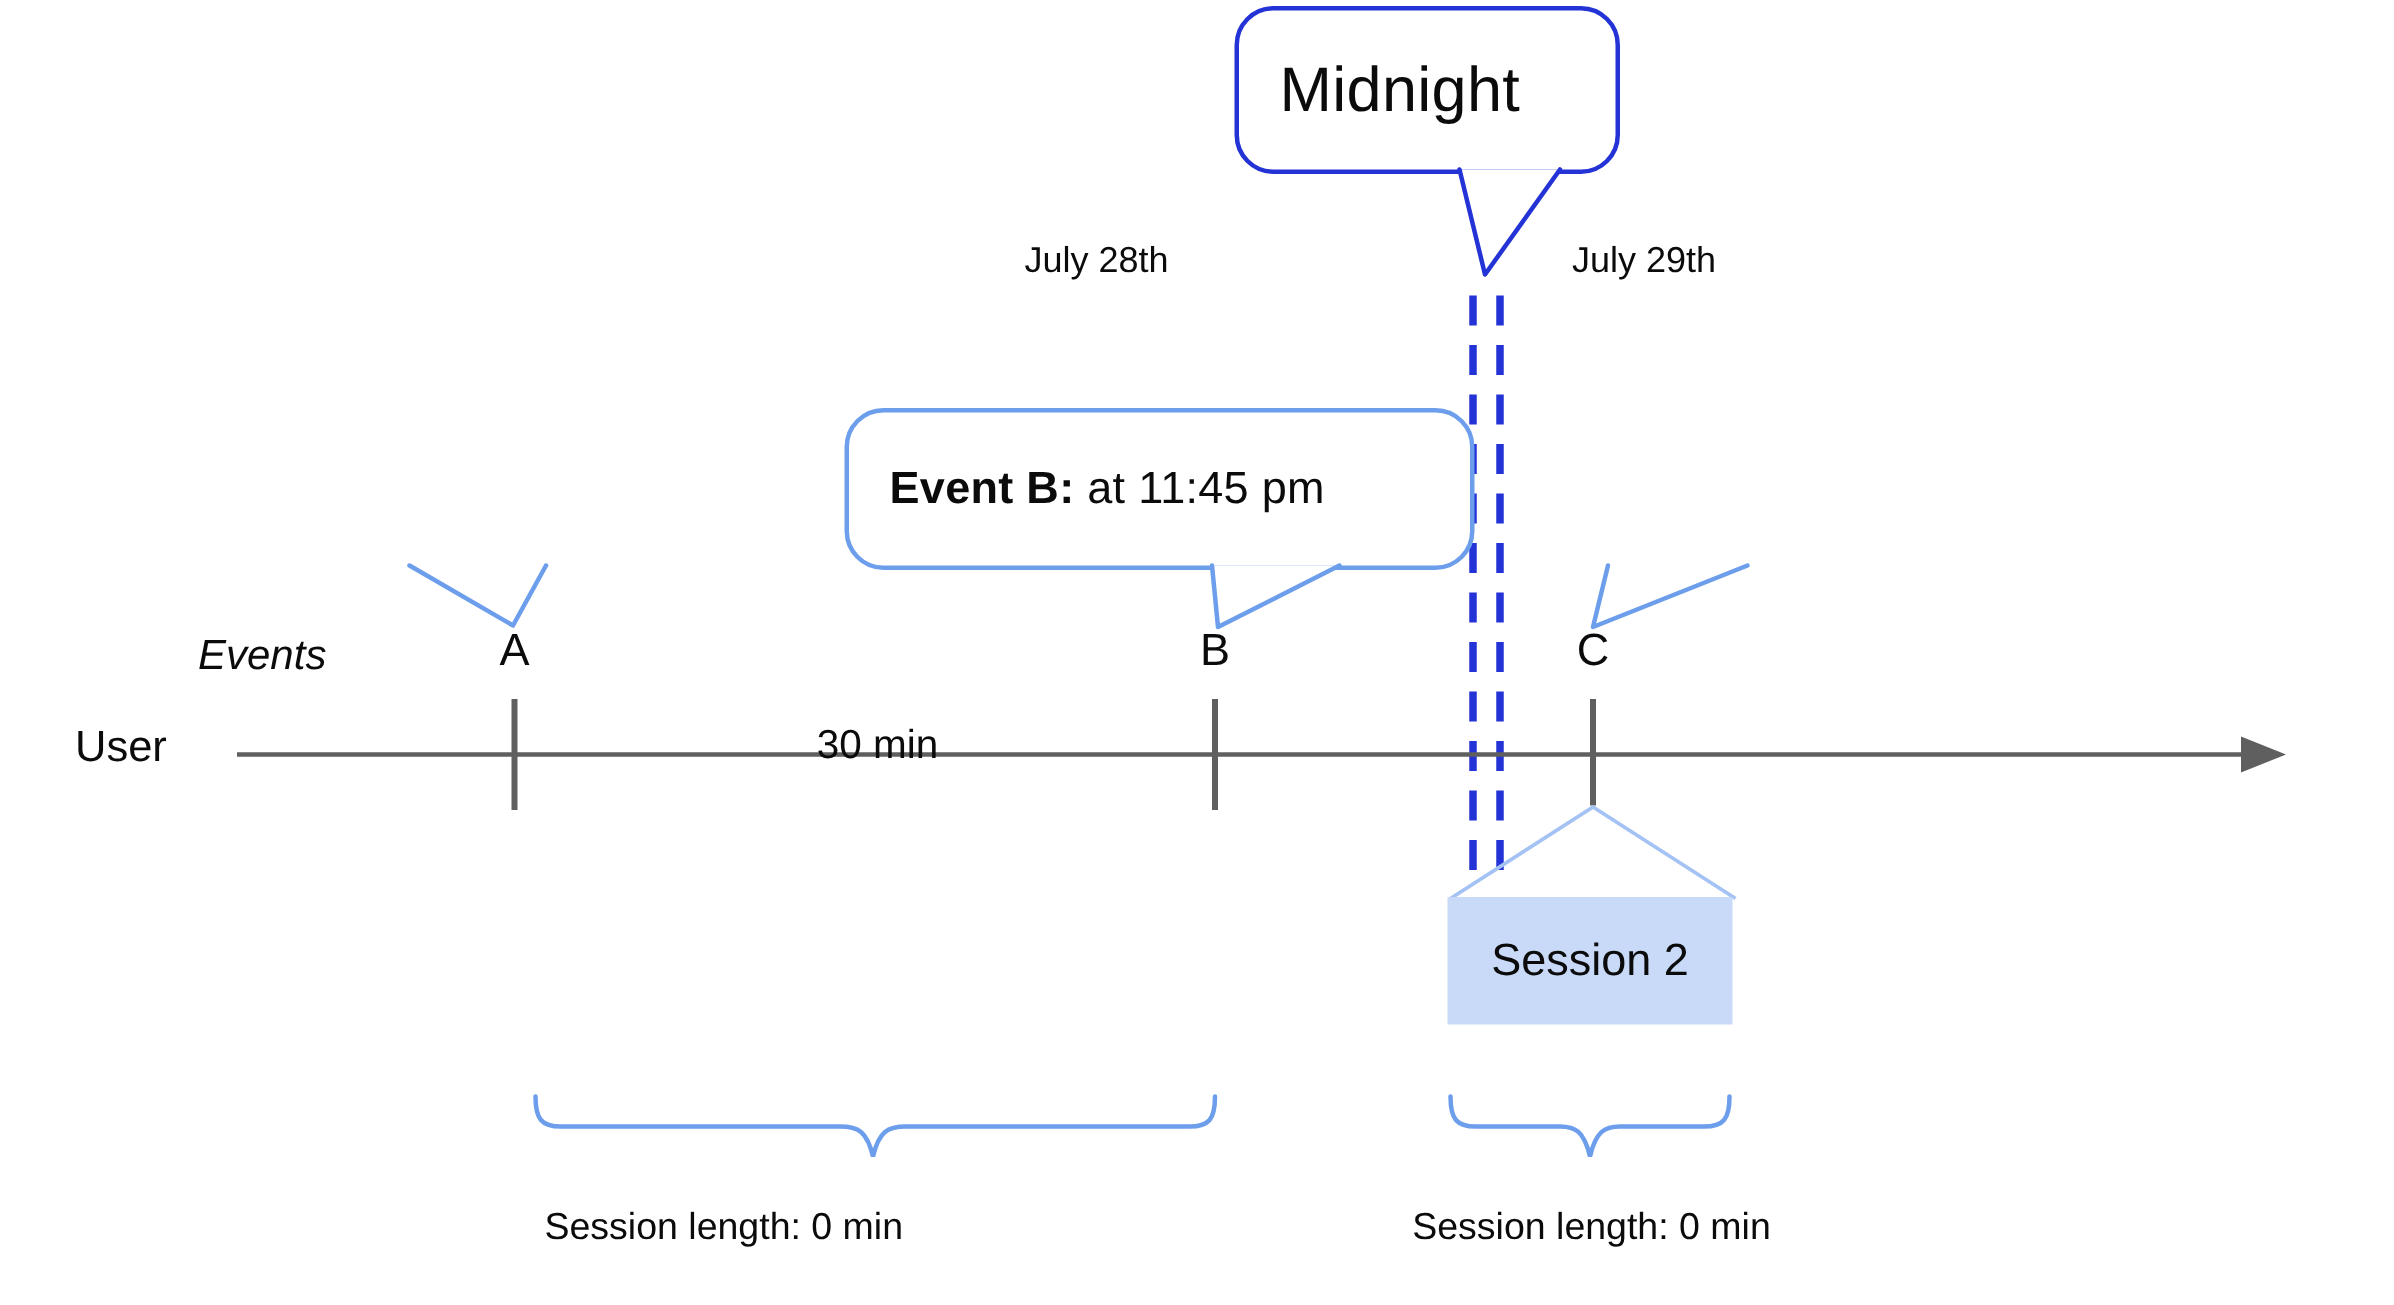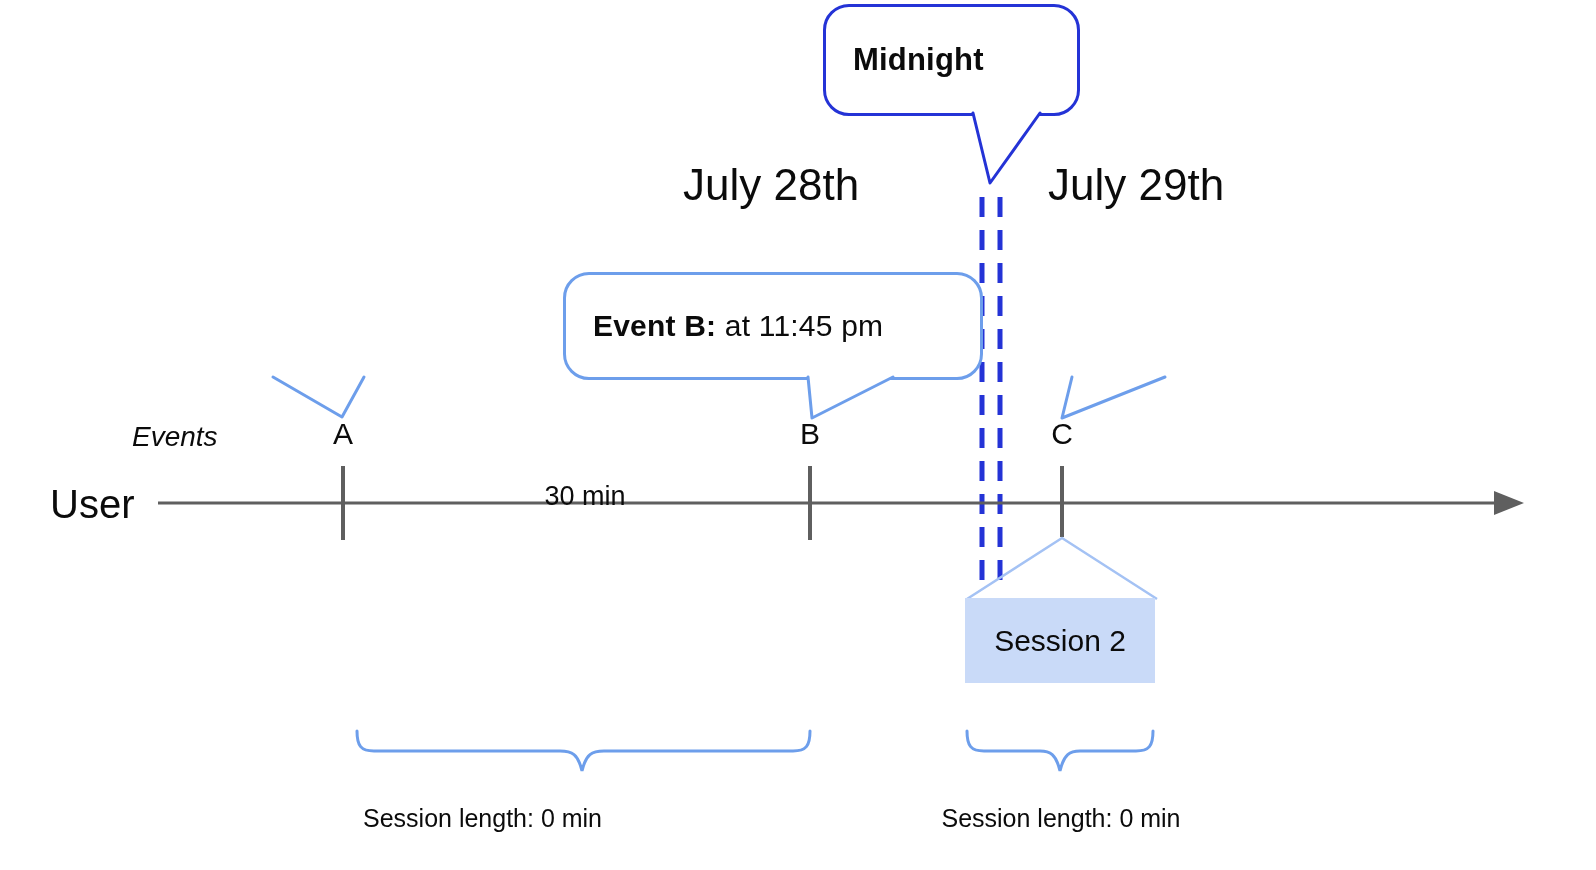--- a/index.html
+++ b/index.html
@@ -38,27 +38,27 @@
 
   
   .session-box{
     position:absolute;background:var(--session-fill,#c9daf8);
     display:flex;align-items:center;justify-content:center;
     font-size:30px;
   }
 
   
   .lbl{position:absolute;white-space:nowrap;}
-  .lbl-date{font-size:44px;}
-  .lbl-user{font-size:40px;}
+  .lbl-date{font-size:24px;}
+  .lbl-user{font-size:29px;}
   .lbl-events{font-size:28px;font-style:italic;}
   .lbl-marker{font-size:30px;width:40px;text-align:center;}
   .lbl-interval{font-size:27px;width:120px;text-align:center;margin-top:32px;}
   .lbl-length{font-size:25px;}
-  .lbl-midnight{font-weight:bold;font-size:31px;}
+  .lbl-midnight{font-weight:normal;font-size:42px;}
 </style>
 </head>
 <body>
 
 <svg class="layer-bg" width="1596" height="870" viewBox="0 0 1596 870">
 
   <line class="dash-line" x1="982" y1="197" x2="982" y2="589"></line>
   <line class="dash-line" x1="1000" y1="197" x2="1000" y2="589"></line>
 
   <line class="axis-line" x1="158" y1="503" x2="1496" y2="503"></line>

